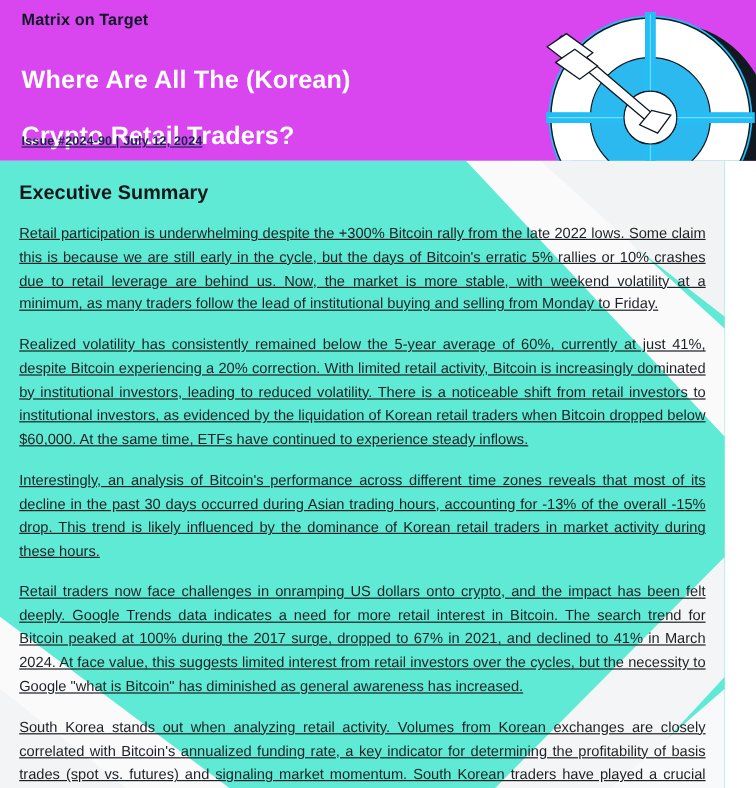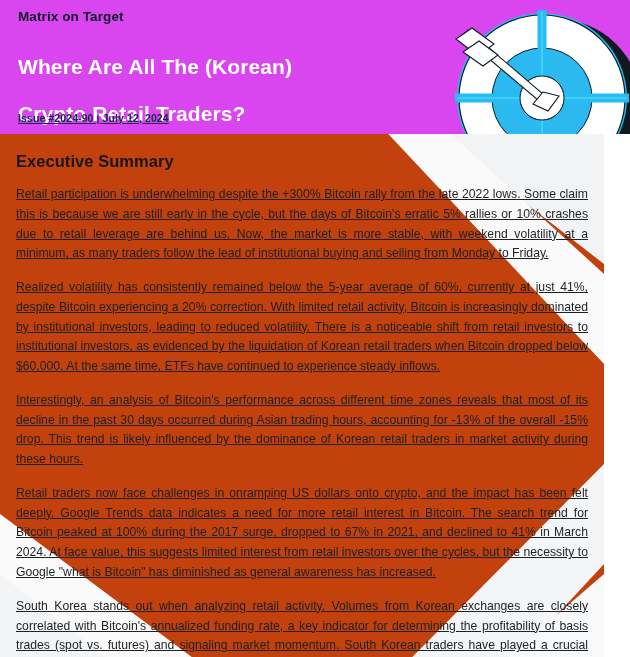--- a/index.html
+++ b/index.html
@@ -74,21 +74,21 @@
     height: 190px;
     z-index: 1;
   }
   .target-art svg { display: block; width: 100%; height: 100%; }
 
   
   .body-wrap {
     position: relative;
     width: 604px;
     height: 523px;
-    background: #c2410c;
+    background: #5eead4;
     overflow: hidden;
   }
   .watermark {
     position: absolute;
     inset: 0;
     z-index: 0;
     pointer-events: none;
   }
   .watermark svg { display: block; width: 100%; height: 100%; }
 

